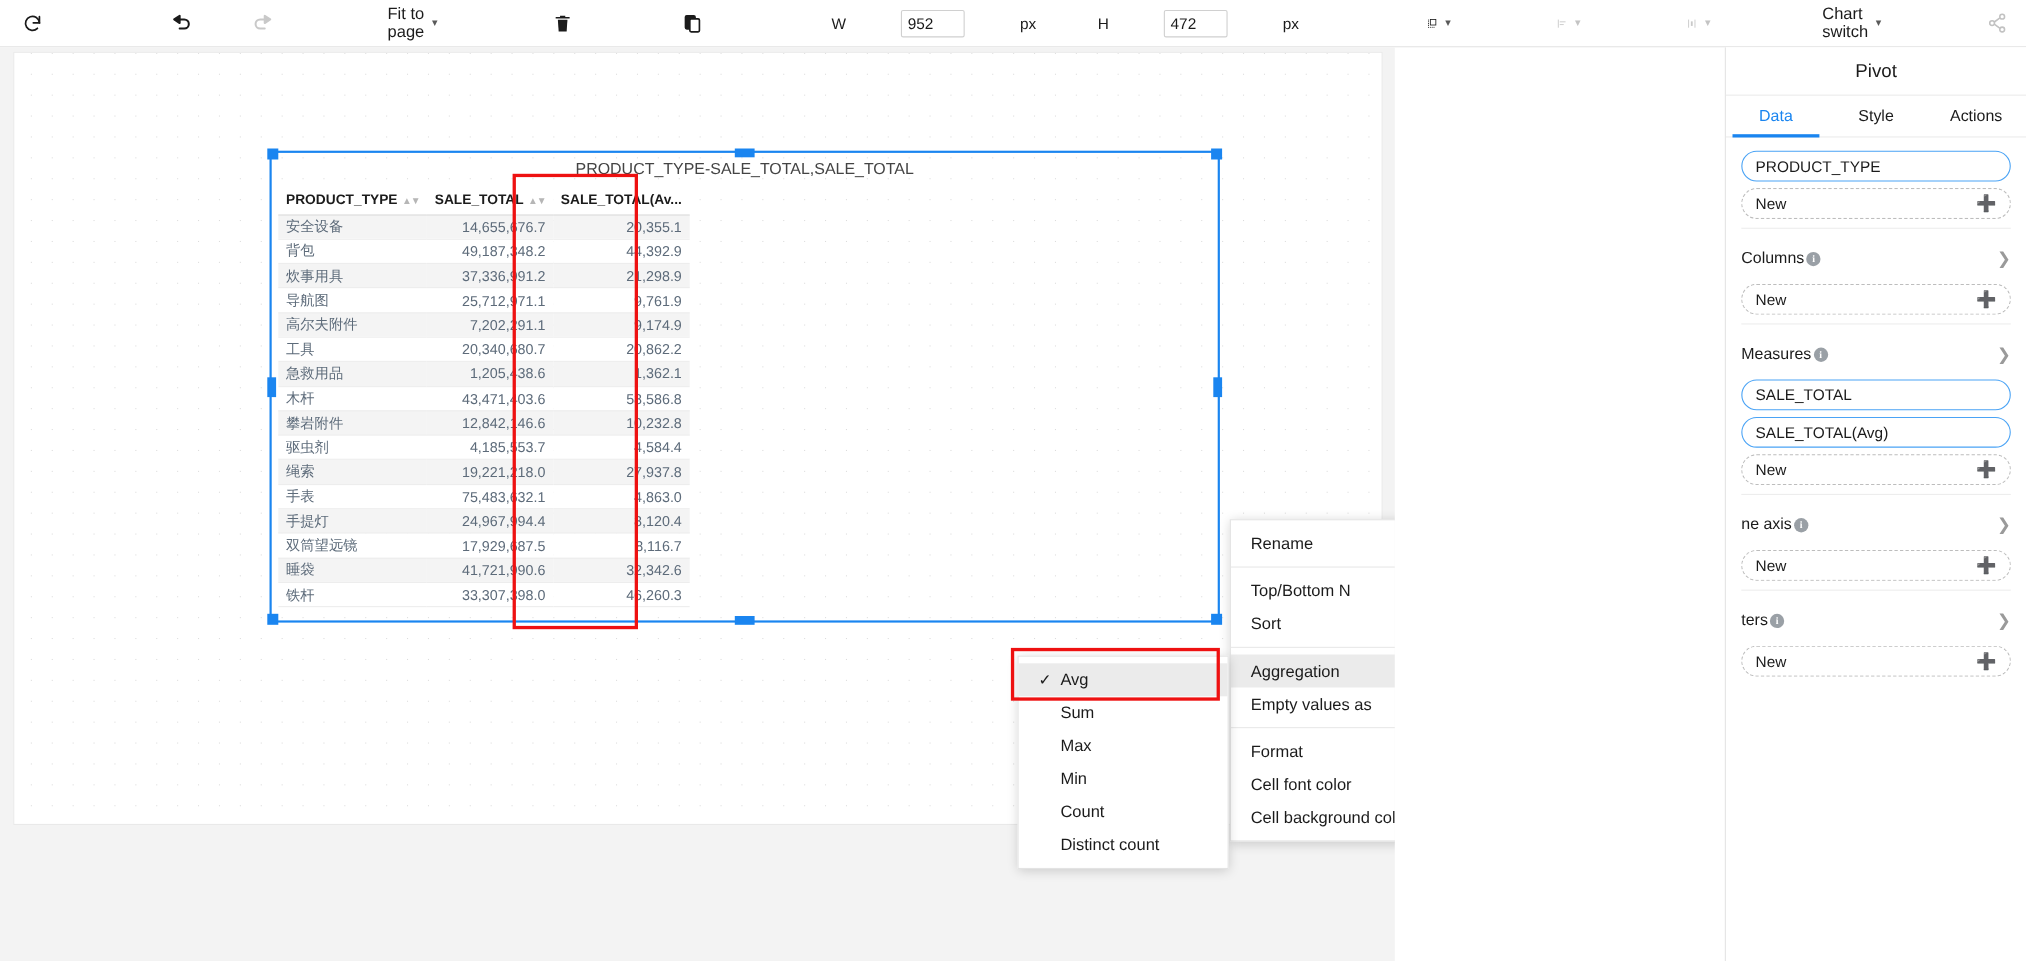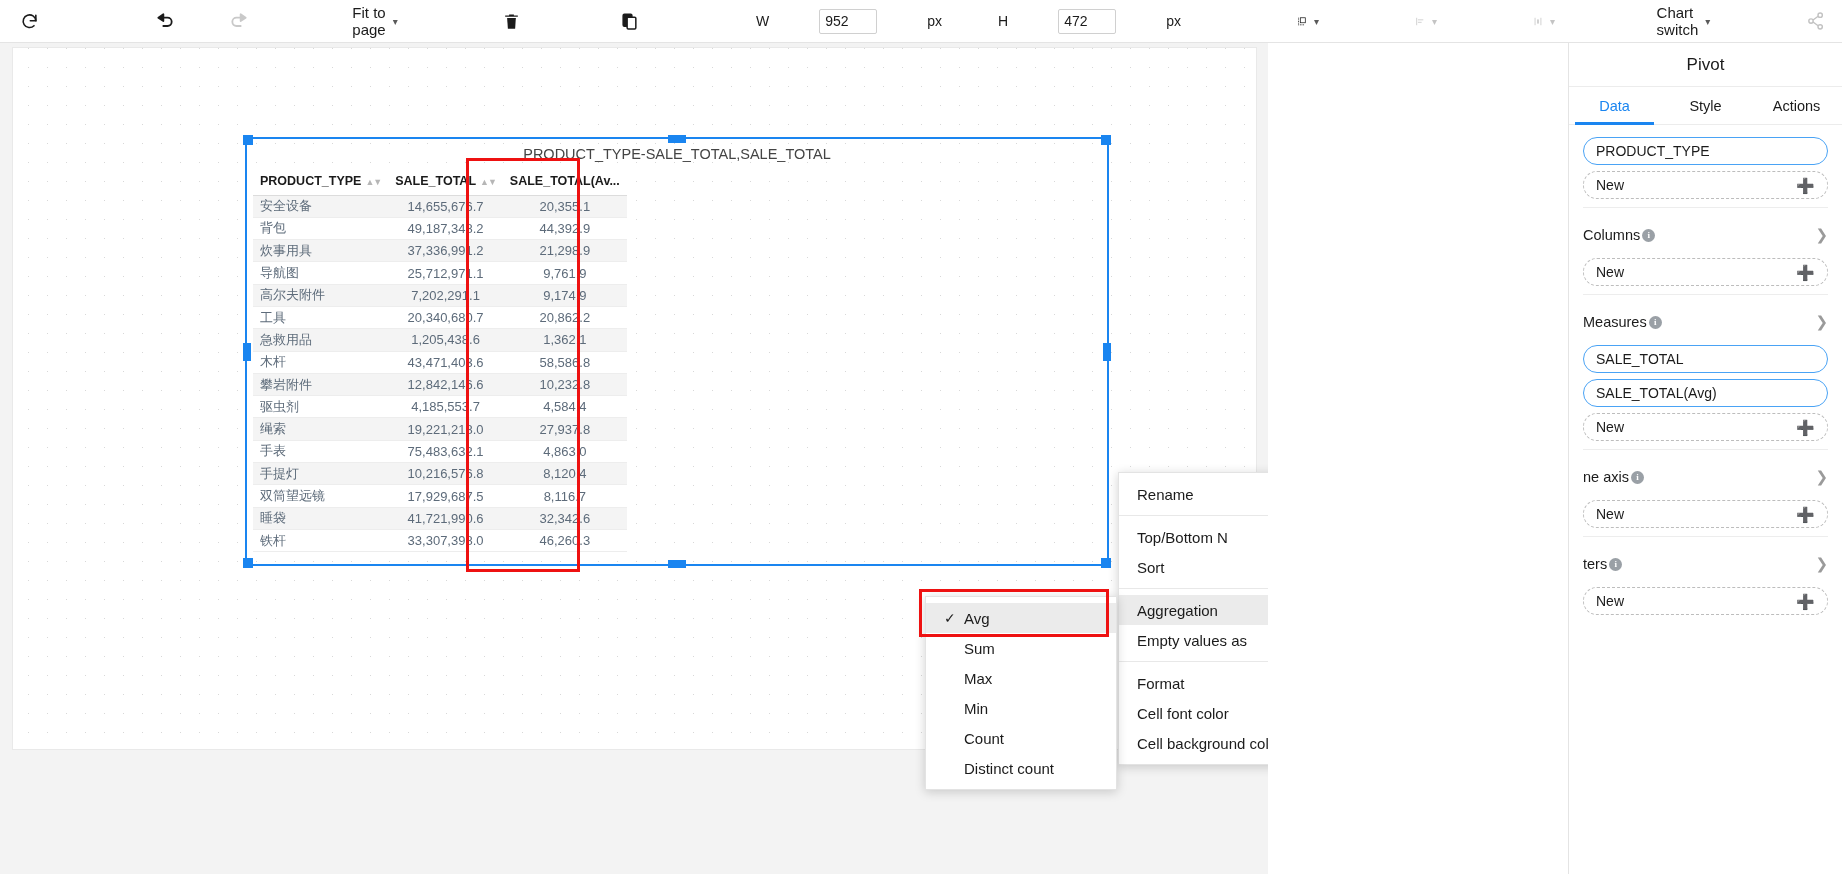--- a/index.html
+++ b/index.html
@@ -115,21 +115,21 @@
   #pivot-table th.c-left  { text-align: left; }
   #pivot-table th.c-right { text-align: right; }
   .sort-ic { color: #b6b6b6; font-size: 9px; margin-left: 4px; letter-spacing: -1px; }
   #pivot-table td {
     height: 22.3px; padding: 0 7px;
     color: #5d6b7a; font-size: 13px;
     border-bottom: 1px solid #ededed;
     white-space: nowrap;
   }
   #pivot-table td.name { text-align: left; }
-  #pivot-table td.num  { text-align: center; }
+  #pivot-table td.num  { text-align: right; }
   #pivot-table tbody tr:nth-child(odd) td { background: #f4f4f4; }
   #pivot-table tbody tr:nth-child(even) td { background: #ffffff; }
   .col-w1 { width: 108px; }
   .col-w2 { width: 112px; }
   .col-w3 { width: 113px; }
 
   
   #red-col-box {
     position: absolute; left: 453px; top: 110px;
     width: 114px; height: 414px;
@@ -448,21 +448,21 @@
               <td class="num">19,221,218.0</td>
               <td class="num">27,937.8</td>
             </tr>
             <tr>
               <td class="name">手表</td>
               <td class="num">75,483,632.1</td>
               <td class="num">4,863.0</td>
             </tr>
             <tr>
               <td class="name">手提灯</td>
-              <td class="num">10,216,576.8</td>
+              <td class="num">24,967,994.4</td>
               <td class="num">8,120.4</td>
             </tr>
             <tr>
               <td class="name">双筒望远镜</td>
               <td class="num">17,929,687.5</td>
               <td class="num">8,116.7</td>
             </tr>
             <tr>
               <td class="name">睡袋</td>
               <td class="num">41,721,990.6</td>

